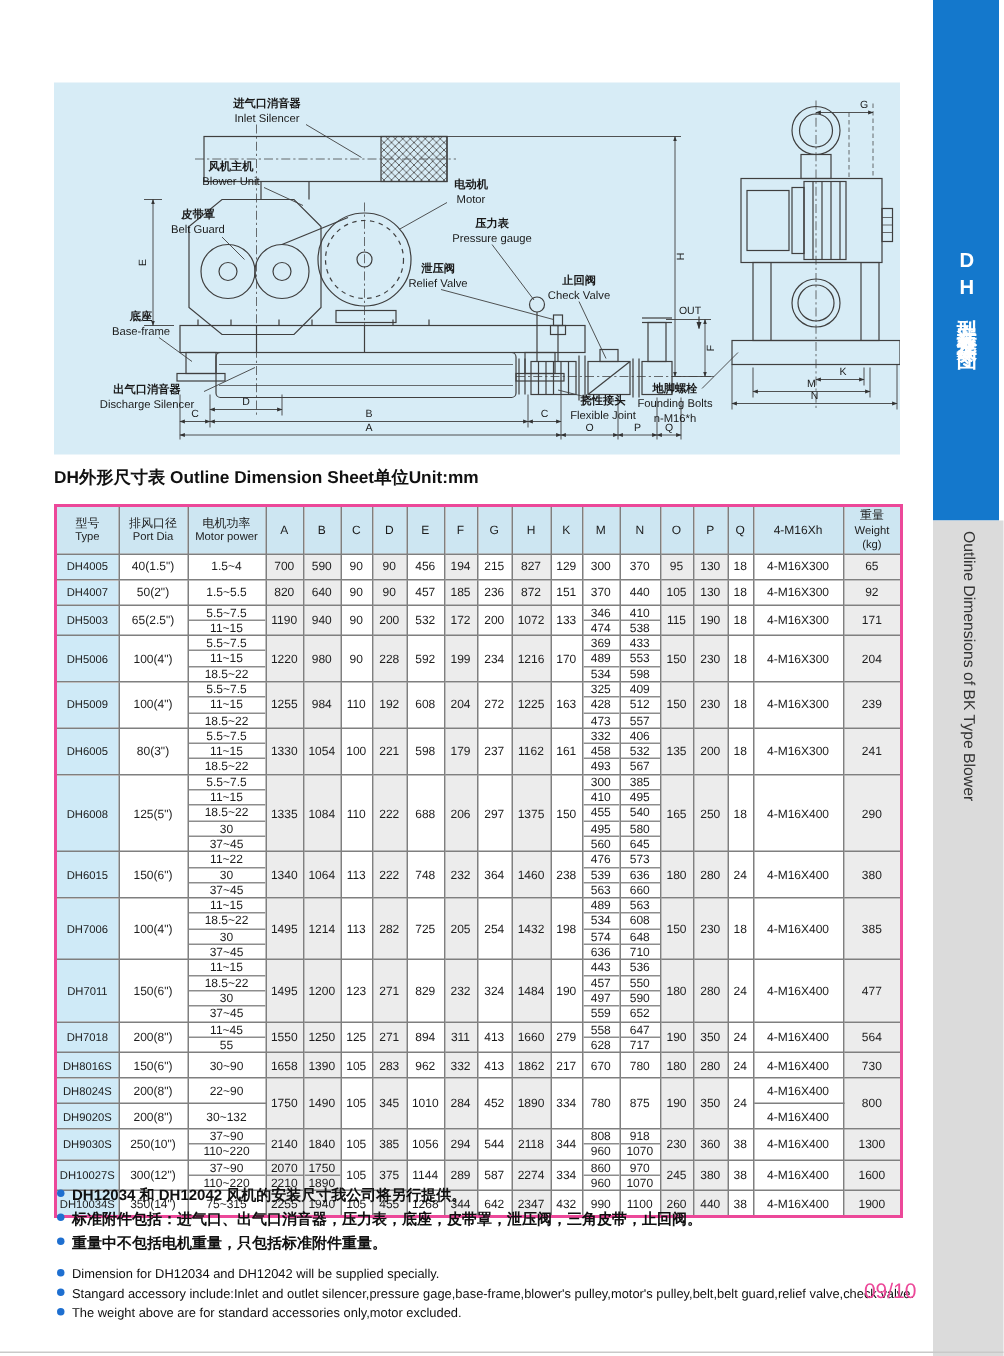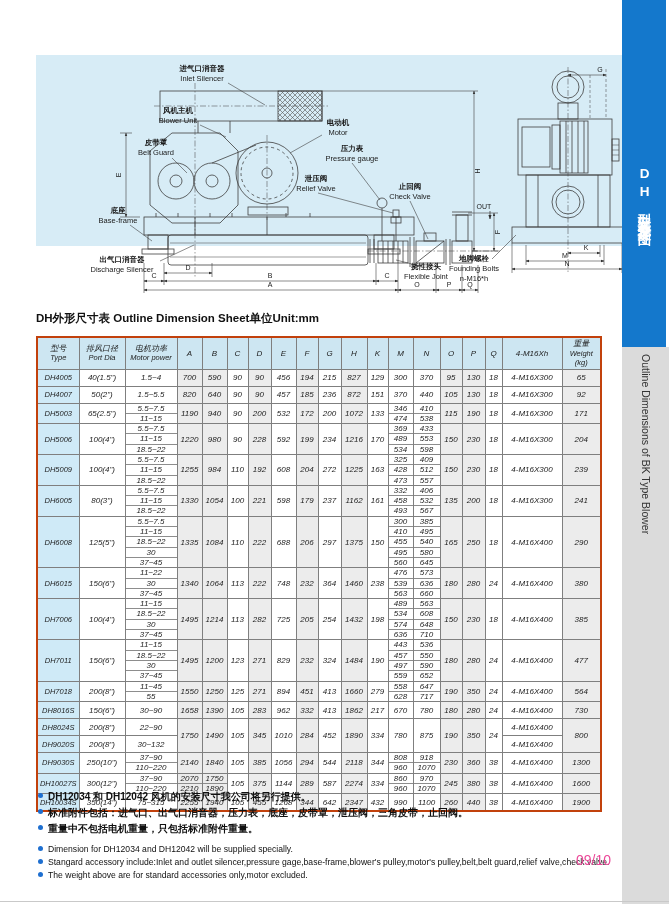--- a/index.html
+++ b/index.html
@@ -1,31 +1,31 @@
 <!DOCTYPE html>
 <html><head>
 <meta charset="utf-8">
 <style>
   html,body{margin:0;padding:0;}
   body{
     width:669px;height:904px;position:relative;background:#ffffff;
     font-family:"Liberation Sans", sans-serif;color:#222;overflow:hidden;
   }
   
-  .diagram{position:absolute;left:36px;top:55px;width:564px;height:191px;background:#d7ecf6;padding-left:24px;}
+  .diagram{position:absolute;left:36px;top:55px;width:564px;height:248px;background:#d7ecf6;}
   .diagram svg{display:block;}
   .dlab{font-size:7.5px;fill:#1a1a1a;}
   .dlab-zh{font-weight:bold;}
   .ddim{font-size:7px;fill:#1a1a1a;}
   
   .sheet-title-row{position:absolute;left:36px;top:311px;width:564px;display:flex;
     font-size:11.5px;font-weight:bold;color:#111;}
   
   #dim-table{position:absolute;left:36px;top:336px;width:564px;border-collapse:collapse;
-    table-layout:fixed;font-size:8px;color:#1c1c1c;border:2px solid #c2410c;font-style:italic;}
+    table-layout:fixed;font-size:8px;color:#1c1c1c;border:2px solid #ec4899;}
   #dim-table th,#dim-table td{border:1px solid #7f7f7f;text-align:center;padding:0;
     vertical-align:middle;overflow:hidden;background:#fff;}
   #dim-table th{background:#cde6f2;font-weight:normal;line-height:9.5px;padding:1px 0;}
   #dim-table th .h2{font-size:7.5px;}
   #dim-table td.c-type{background:#cfeaf7;font-size:7.5px;}
   #dim-table td.g, #dim-table th.gw{background:#ececec;}
   #dim-table td.g{background:#ececec;}
   #dim-table tr.single{height:17px;margin-left:48px;}
   .sub{height:9.3px;line-height:9.3px;font-size:8px;display:block;}
   .sub + .sub{border-top:1px solid #8d8d8d;}
@@ -676,21 +676,21 @@
         <td>200(8")</td>
         <td>
           <span class="sub">11~45</span>
           <span class="sub">55</span>
         </td>
         <td class="g">1550</td>
         <td class="g">1250</td>
         <td>125</td>
         <td class="g">271</td>
         <td>894</td>
-        <td class="g">451</td>
+        <td class="g">311</td>
         <td>413</td>
         <td class="g">1660</td>
         <td>279</td>
         <td>
           <span class="sub">558</span>
           <span class="sub">628</span>
         </td>
         <td>
           <span class="sub">647</span>
           <span class="sub">717</span>

